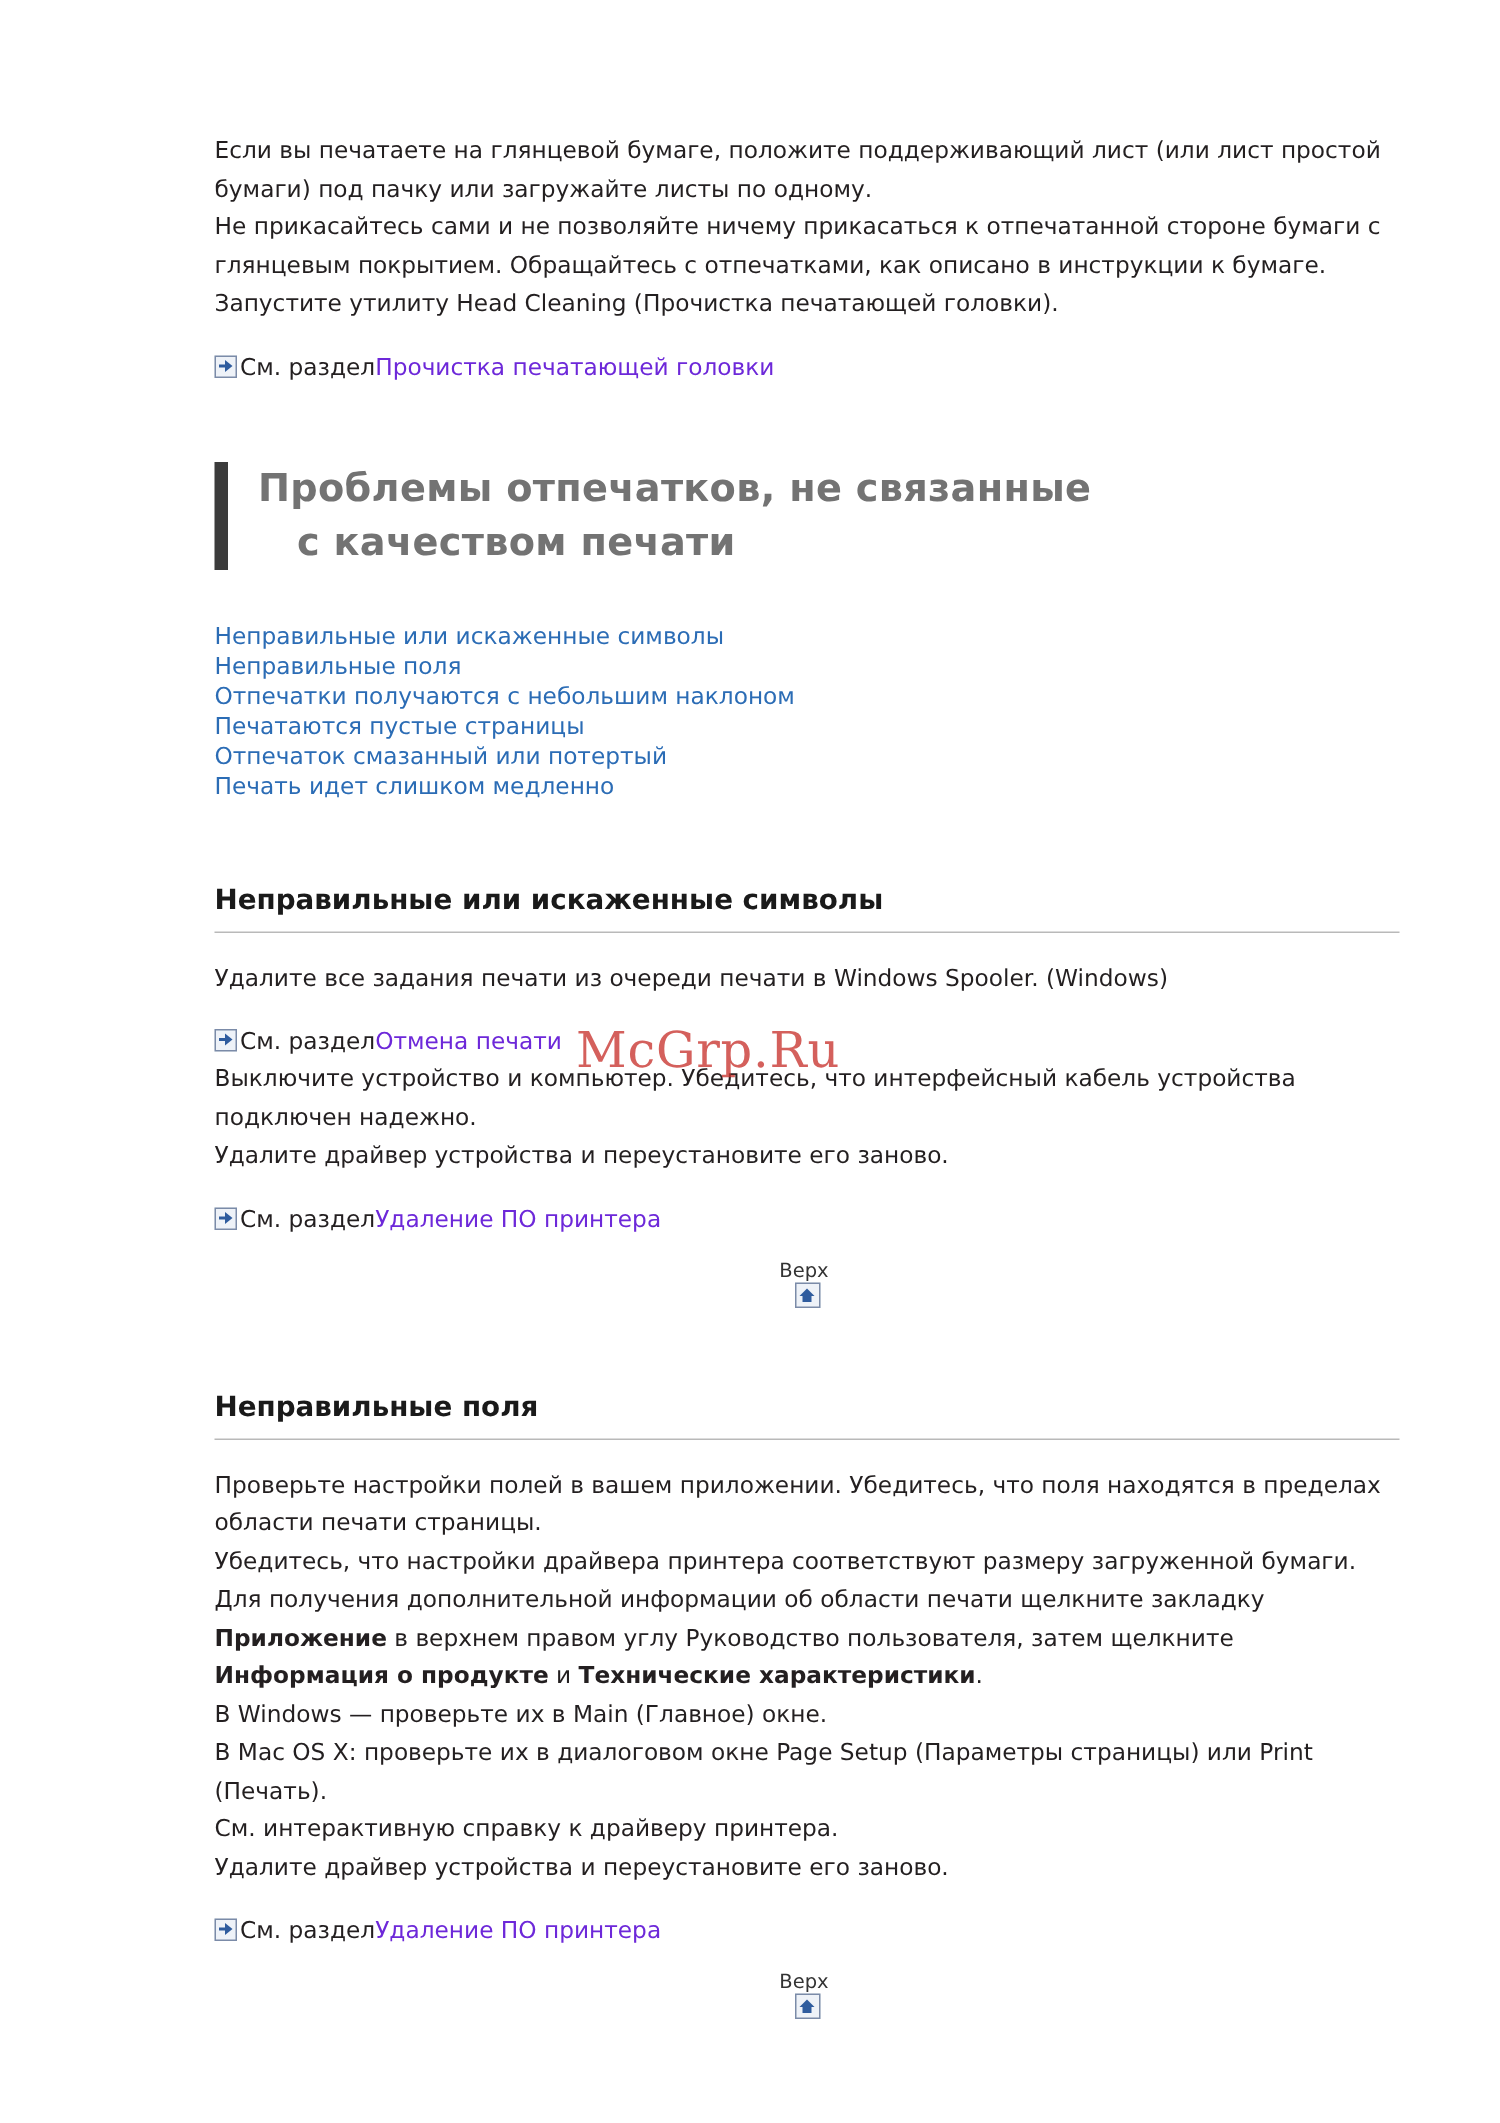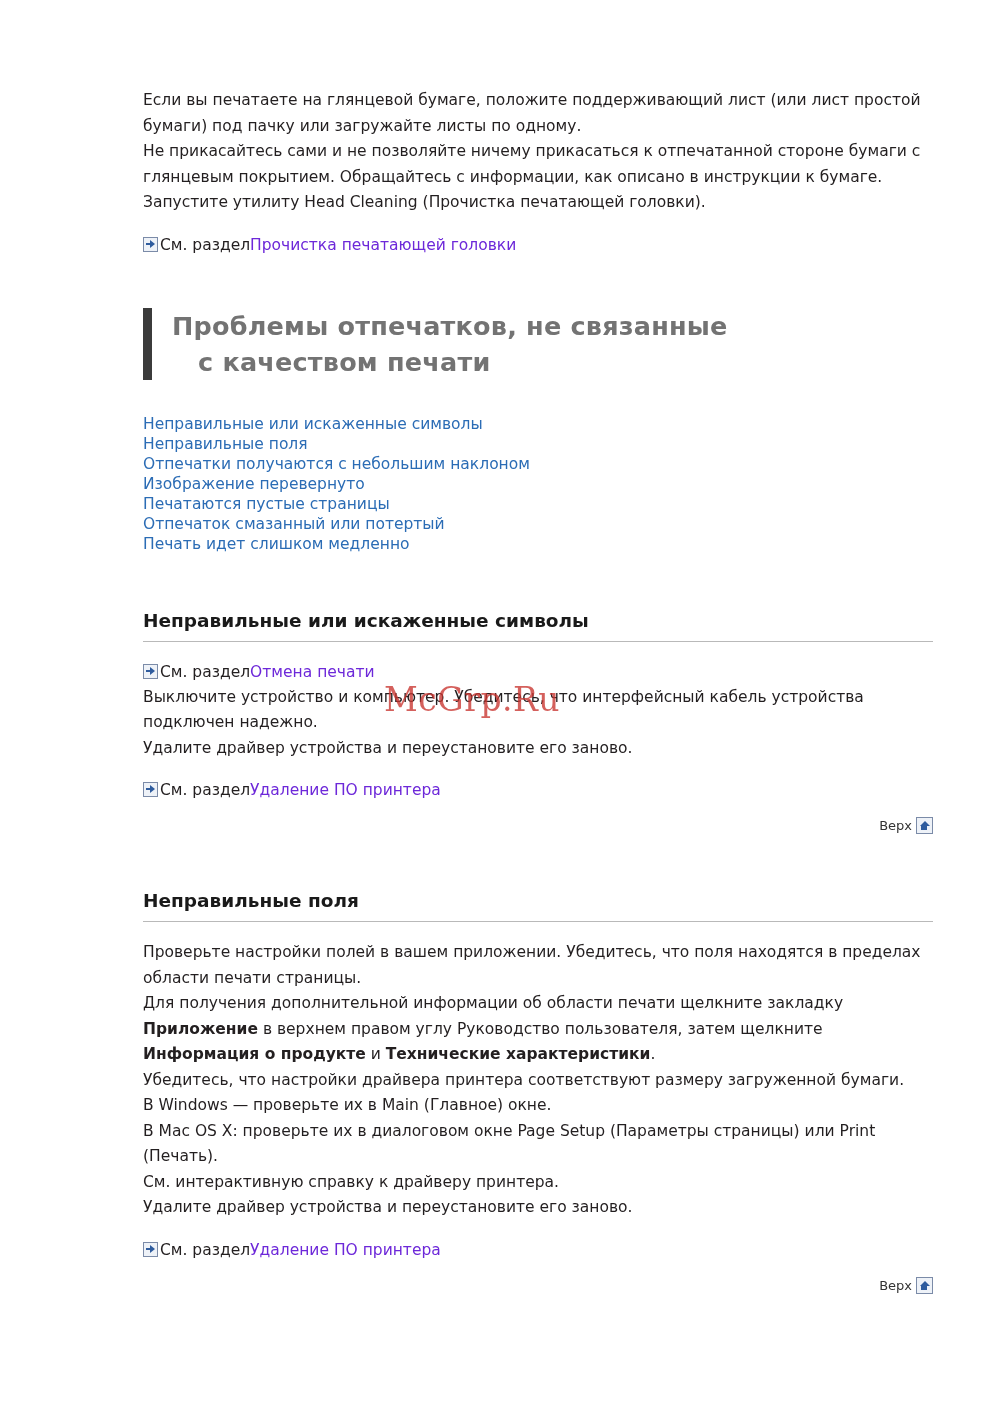--- a/index.html
+++ b/index.html
@@ -128,20 +128,21 @@
   }
 
   .topline {
     margin-top: 14px;
     text-align: right;
     font-size: 13px;
     color: #333;
     display: flex;
     justify-content: flex-end;
     align-items: center;
+    flex-direction: column;
   }
   .topline .lbl { margin-right: 4px; }
   .topline .up {
     display: inline-block;
     width: 15px; height: 15px;
     border: 1px solid #7b8ba8;
     background: #eef2f8;
     position: relative;
   }
   .topline .up::before {
@@ -177,51 +178,51 @@
     pointer-events: none;
   }
 </style>
 </head>
 <body>
 
 <div class="page">
   <div class="content">
 
     <p class="para">Если вы печатаете на глянцевой бумаге, положите поддерживающий лист (или лист простой бумаги) под пачку или загружайте листы по одному.</p>
-    <p class="para">Не прикасайтесь сами и не позволяйте ничему прикасаться к отпечатанной стороне бумаги с глянцевым покрытием. Обращайтесь с информации, как описано в инструкции к бумаге.</p>
+    <p class="para">Не прикасайтесь сами и не позволяйте ничему прикасаться к отпечатанной стороне бумаги с глянцевым покрытием. Обращайтесь с отпечатками, как описано в инструкции к бумаге.</p>
     <p class="para">Запустите утилиту Head Cleaning (Прочистка печатающей головки).</p>
 
     <div class="seelink">
       <span class="bk"></span>
       <span class="txt">См. раздел </span>
       <a href="#">Прочистка печатающей головки</a>
     </div>
 
     <div class="chapter">
       <div class="bar"></div>
       <h1>
         <span>Проблемы отпечатков, не связанные</span>
         <span class="l2">с качеством печати</span>
       </h1>
     </div>
 
     <div class="linklist">
       <a href="#">Неправильные или искаженные символы</a>
       <a href="#">Неправильные поля</a>
       <a href="#">Отпечатки получаются с небольшим наклоном</a>
-      <a href="#">Изображение перевернуто</a>
       <a href="#">Печатаются пустые страницы</a>
       <a href="#">Отпечаток смазанный или потертый</a>
       <a href="#">Печать идет слишком медленно</a>
     </div>
 
     <div class="sec-wrap">
       <h2 class="sec">Неправильные или искаженные символы</h2>
       <div class="rule"></div>
 
+      <p class="para">Удалите все задания печати из очереди печати в Windows Spooler. (Windows)</p>
 
       <div class="seelink">
         <span class="bk"></span>
         <span class="txt">См. раздел </span>
         <a href="#">Отмена печати</a>
       </div>
 
       <p class="para">Выключите устройство и компьютер. Убедитесь, что интерфейсный кабель устройства подключен надежно.</p>
       <p class="para">Удалите драйвер устройства и переустановите его заново.</p>
 
@@ -236,23 +237,23 @@
         <span class="up"></span>
       </div>
     </div>
 
     <div class="sec-wrap">
       <h2 class="sec">Неправильные поля</h2>
       <div class="rule"></div>
 
       <p class="para">Проверьте настройки полей в вашем приложении. Убедитесь, что поля находятся в пределах области печати страницы.</p>
 
+      <p class="para">Убедитесь, что настройки драйвера принтера соответствуют размеру загруженной бумаги.</p>
+
       <p class="para"><span>Для получения дополнительной информации об области печати щелкните закладку </span><b>Приложение</b><span> в верхнем правом углу Руководство пользователя, затем щелкните </span><b>Информация о продукте</b><span> и </span><b>Технические характеристики</b><span>.</span></p>
-
-      <p class="para">Убедитесь, что настройки драйвера принтера соответствуют размеру загруженной бумаги.</p>
       <p class="para">В Windows — проверьте их в Main (Главное) окне.</p>
       <p class="para">В Mac OS X: проверьте их в диалоговом окне Page Setup (Параметры страницы) или Print (Печать).</p>
       <p class="para">См. интерактивную справку к драйверу принтера.</p>
       <p class="para">Удалите драйвер устройства и переустановите его заново.</p>
 
       <div class="seelink">
         <span class="bk"></span>
         <span class="txt">См. раздел </span>
         <a href="#">Удаление ПО принтера</a>
       </div>

